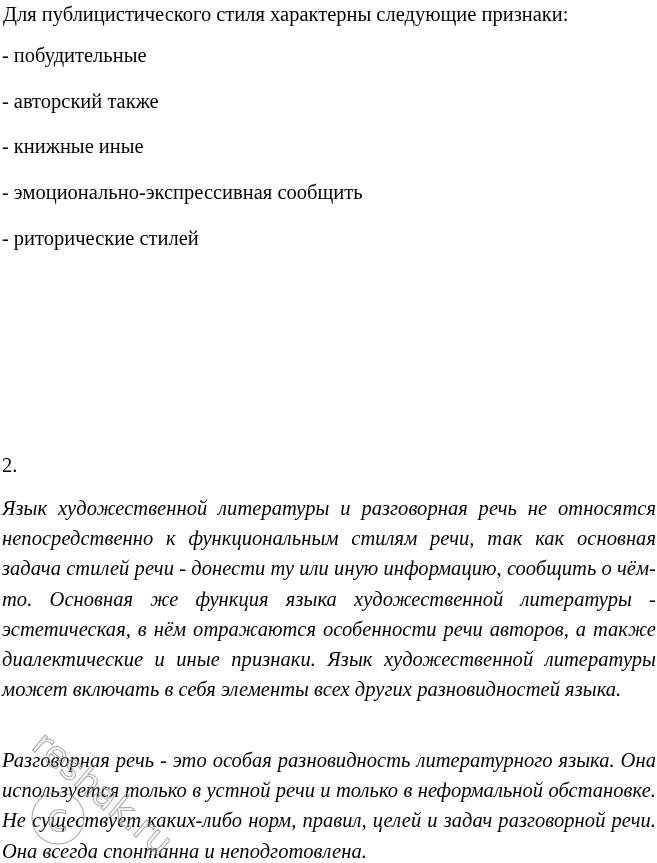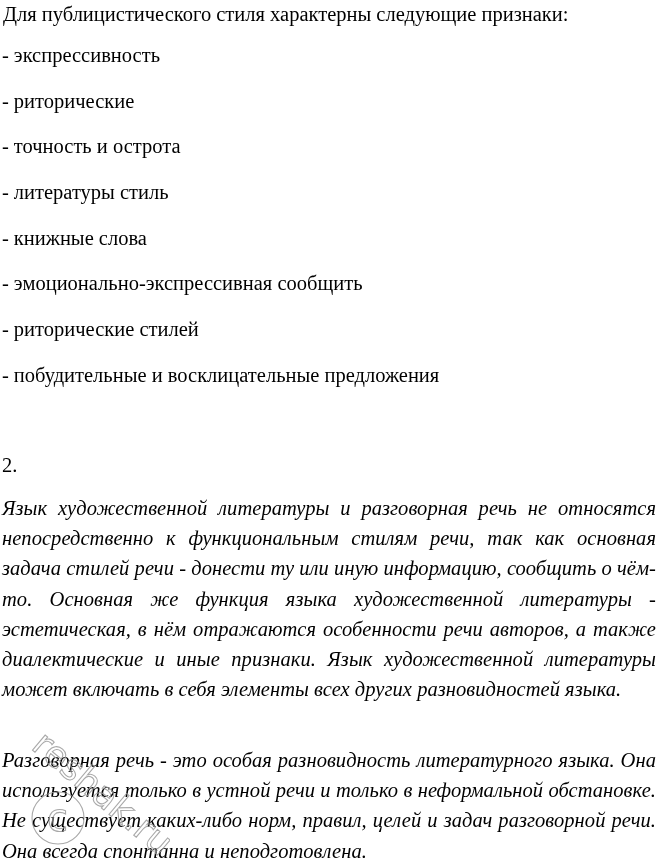--- a/index.html
+++ b/index.html
@@ -77,28 +77,25 @@
     }
   </style>
 </head>
 <body>
 
 <div class="page">
 
   <p class="intro">Для публицистического стиля характерны следующие признаки:</p>
 
   <ul class="list">
-    <li><span class="dash">-</span><span>экспрессивность</span></li>
-    <li><span class="dash">-</span><span>риторические</span></li>
-    <li><span class="dash">-</span><span>точность и острота</span></li>
-    <li><span class="dash">-</span><span>литературы стиль</span></li>
-    <li><span class="dash">-</span><span>книжные слова</span></li>
+    <li><span class="dash">-</span><span>побудительные</span></li>
+    <li><span class="dash">-</span><span>авторский также</span></li>
+    <li><span class="dash">-</span><span>книжные иные</span></li>
     <li><span class="dash">-</span><span>эмоционально-экспрессивная сообщить</span></li>
     <li><span class="dash">-</span><span>риторические стилей</span></li>
-    <li><span class="dash">-</span><span>побудительные и восклицательные предложения</span></li>
   </ul>
 
   <p class="num">2.</p>
 
   <p class="para para1">Язык художественной литературы и разговорная речь не относятся непосредственно к функциональным стилям речи, так как основная задача стилей речи - донести ту или иную информацию, сообщить о чём-то. Основная же функция языка художественной литературы - эстетическая, в нём отражаются особенности речи авторов, а также диалектические и иные признаки. Язык художественной литературы может включать в себя элементы всех других разновидностей языка.</p>
 
   <p class="para para2">Разговорная речь - это особая разновидность литературного языка. Она используется только в устной речи и только в неформальной обстановке. Не существует каких-либо норм, правил, целей и задач разговорной речи. Она всегда спонтанна и неподготовлена.</p>
 </div>
 
 <svg class="watermark" viewBox="0 0 150 160" xmlns="http://www.w3.org/2000/svg">

